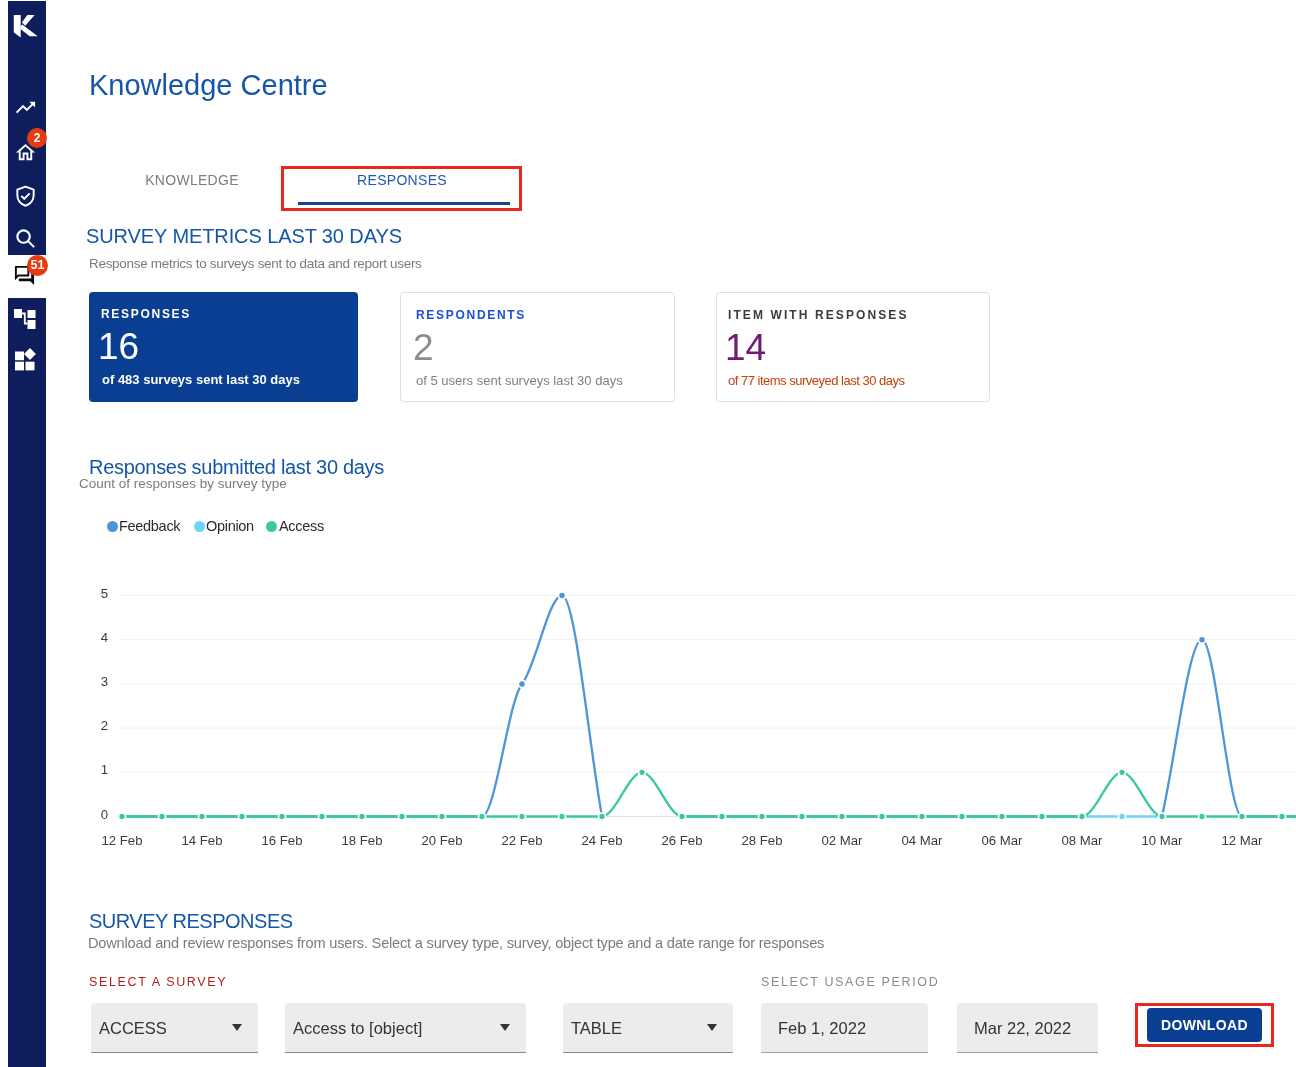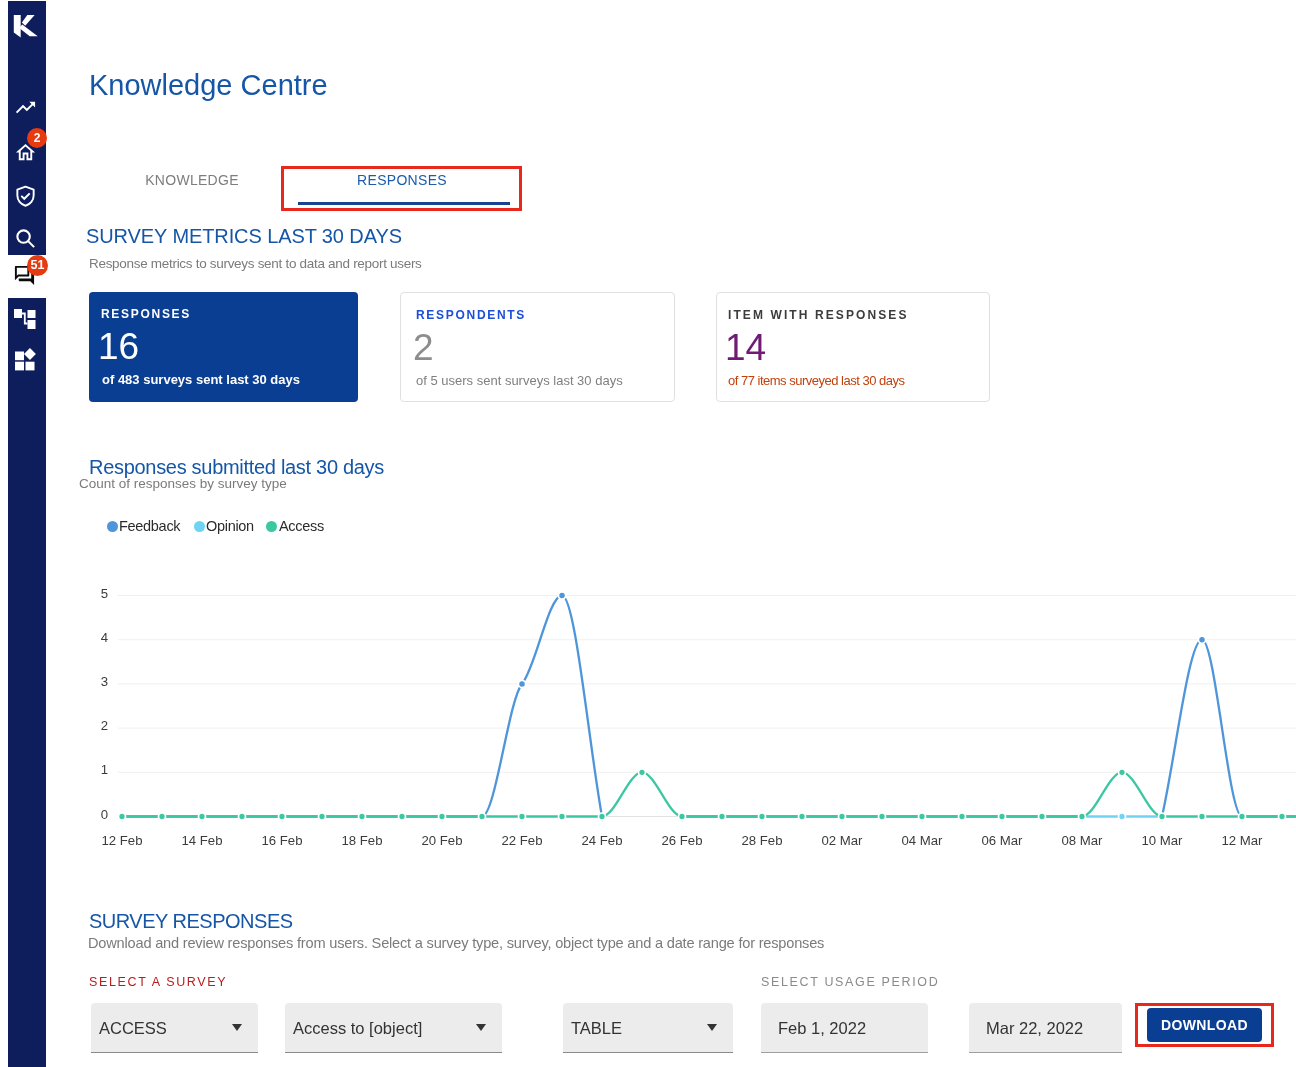--- a/index.html
+++ b/index.html
@@ -226,29 +226,29 @@
 <div class="abs h-blue" style="left:89px;top:910px;font-size:20px;letter-spacing:-0.5px;">SURVEY RESPONSES</div>
 <div class="abs grey-sub" style="left:88px;top:935px;font-size:14.6px;letter-spacing:-0.2px;">Download and review responses from users. Select a survey type, survey, object type and a date range for responses</div>
 
 <div class="abs" style="left:89px;top:975px;font-size:12.5px;letter-spacing:1.65px;color:#b91c1c;">SELECT A SURVEY</div>
 <div class="abs" style="left:761px;top:975px;font-size:12.5px;letter-spacing:1.65px;color:#8a8a8a;">SELECT USAGE PERIOD</div>
 
 <div class="field" style="left:91px;width:167px;">
     <span class="txt">ACCESS</span>
     <span class="arrow" style="right:16px;"></span>
   </div>
-<div class="field" style="left:285px;width:217px;">
+<div class="field" style="left:285px;width:241px;">
     <span class="txt">Access to [object]</span>
     <span class="arrow" style="right:16px;"></span>
   </div>
 <div class="field" style="left:563px;width:170px;">
     <span class="txt">TABLE</span>
     <span class="arrow" style="right:16px;"></span>
   </div>
 <div class="field" style="left:761px;width:167px;border-bottom-color:#9e9e9e;">
     <span class="txt" style="left:17px;">Feb 1, 2022</span>
   </div>
-<div class="field" style="left:957px;width:153px;border-bottom-color:#9e9e9e;margin-left:12px;">
+<div class="field" style="left:957px;width:141px;border-bottom-color:#9e9e9e;">
     <span class="txt" style="left:17px;">Mar 22, 2022</span>
   </div>
 
 <div class="abs" style="left:1147px;top:1008px;width:115px;height:34px;background:#0a3e92;border-radius:4px;color:#fff;font-size:14px;font-weight:bold;letter-spacing:0.4px;text-align:center;line-height:34px;">DOWNLOAD</div>
 <div class="redbox" style="left:1135px;top:1003px;width:139px;height:44px;"></div>
 
 </body></html>

